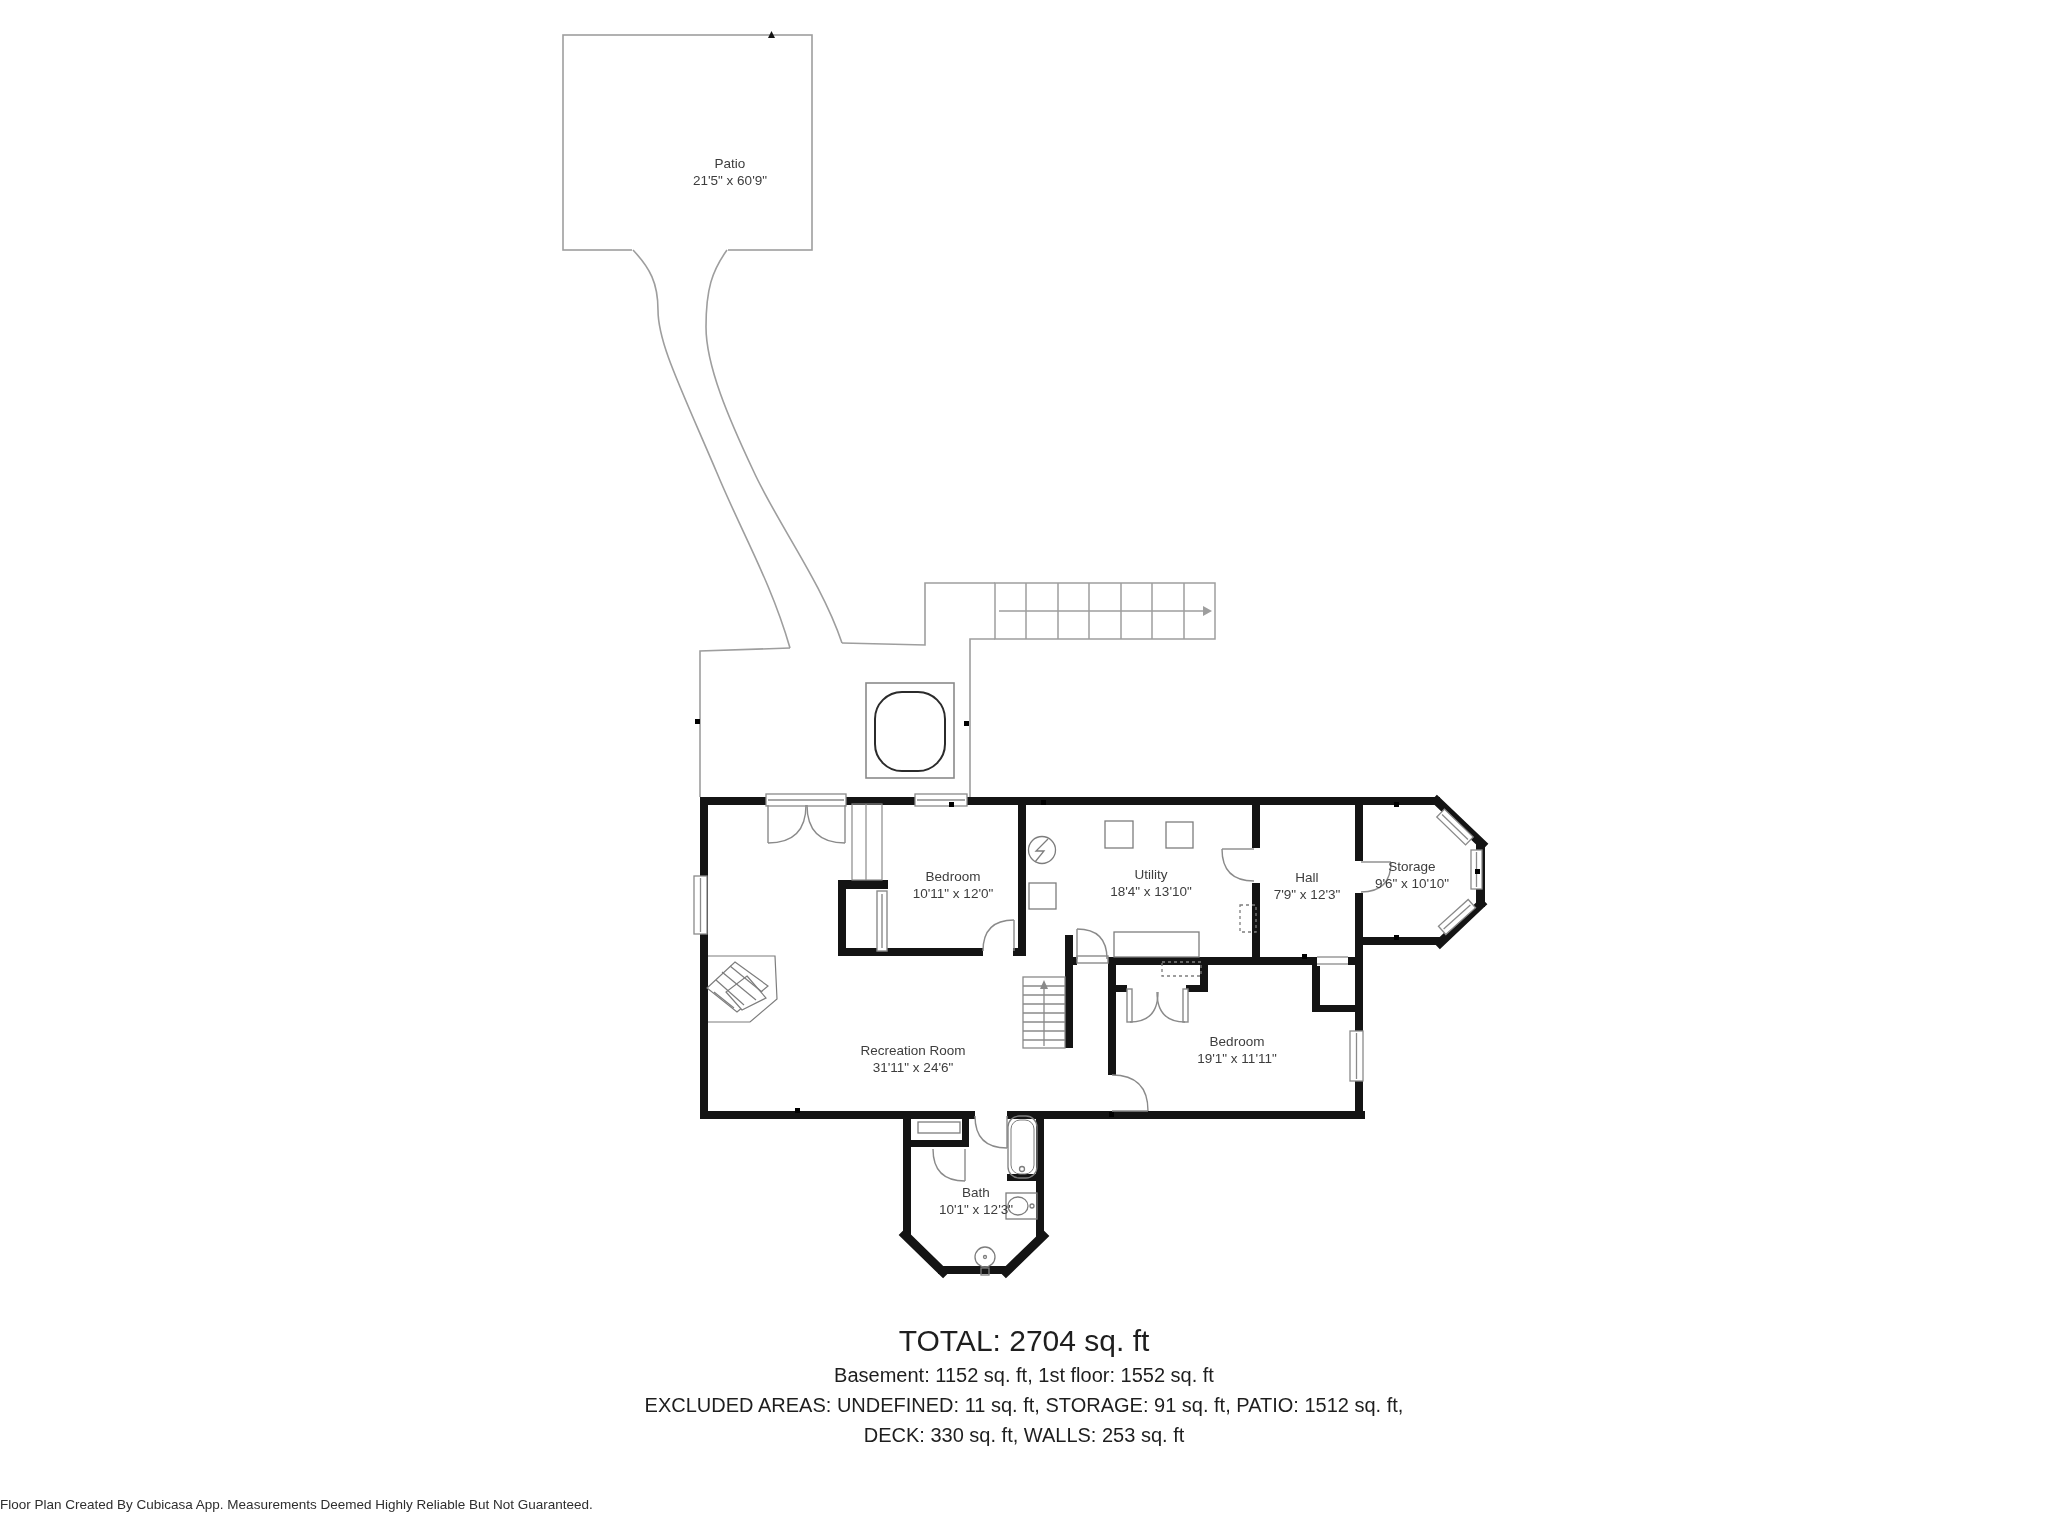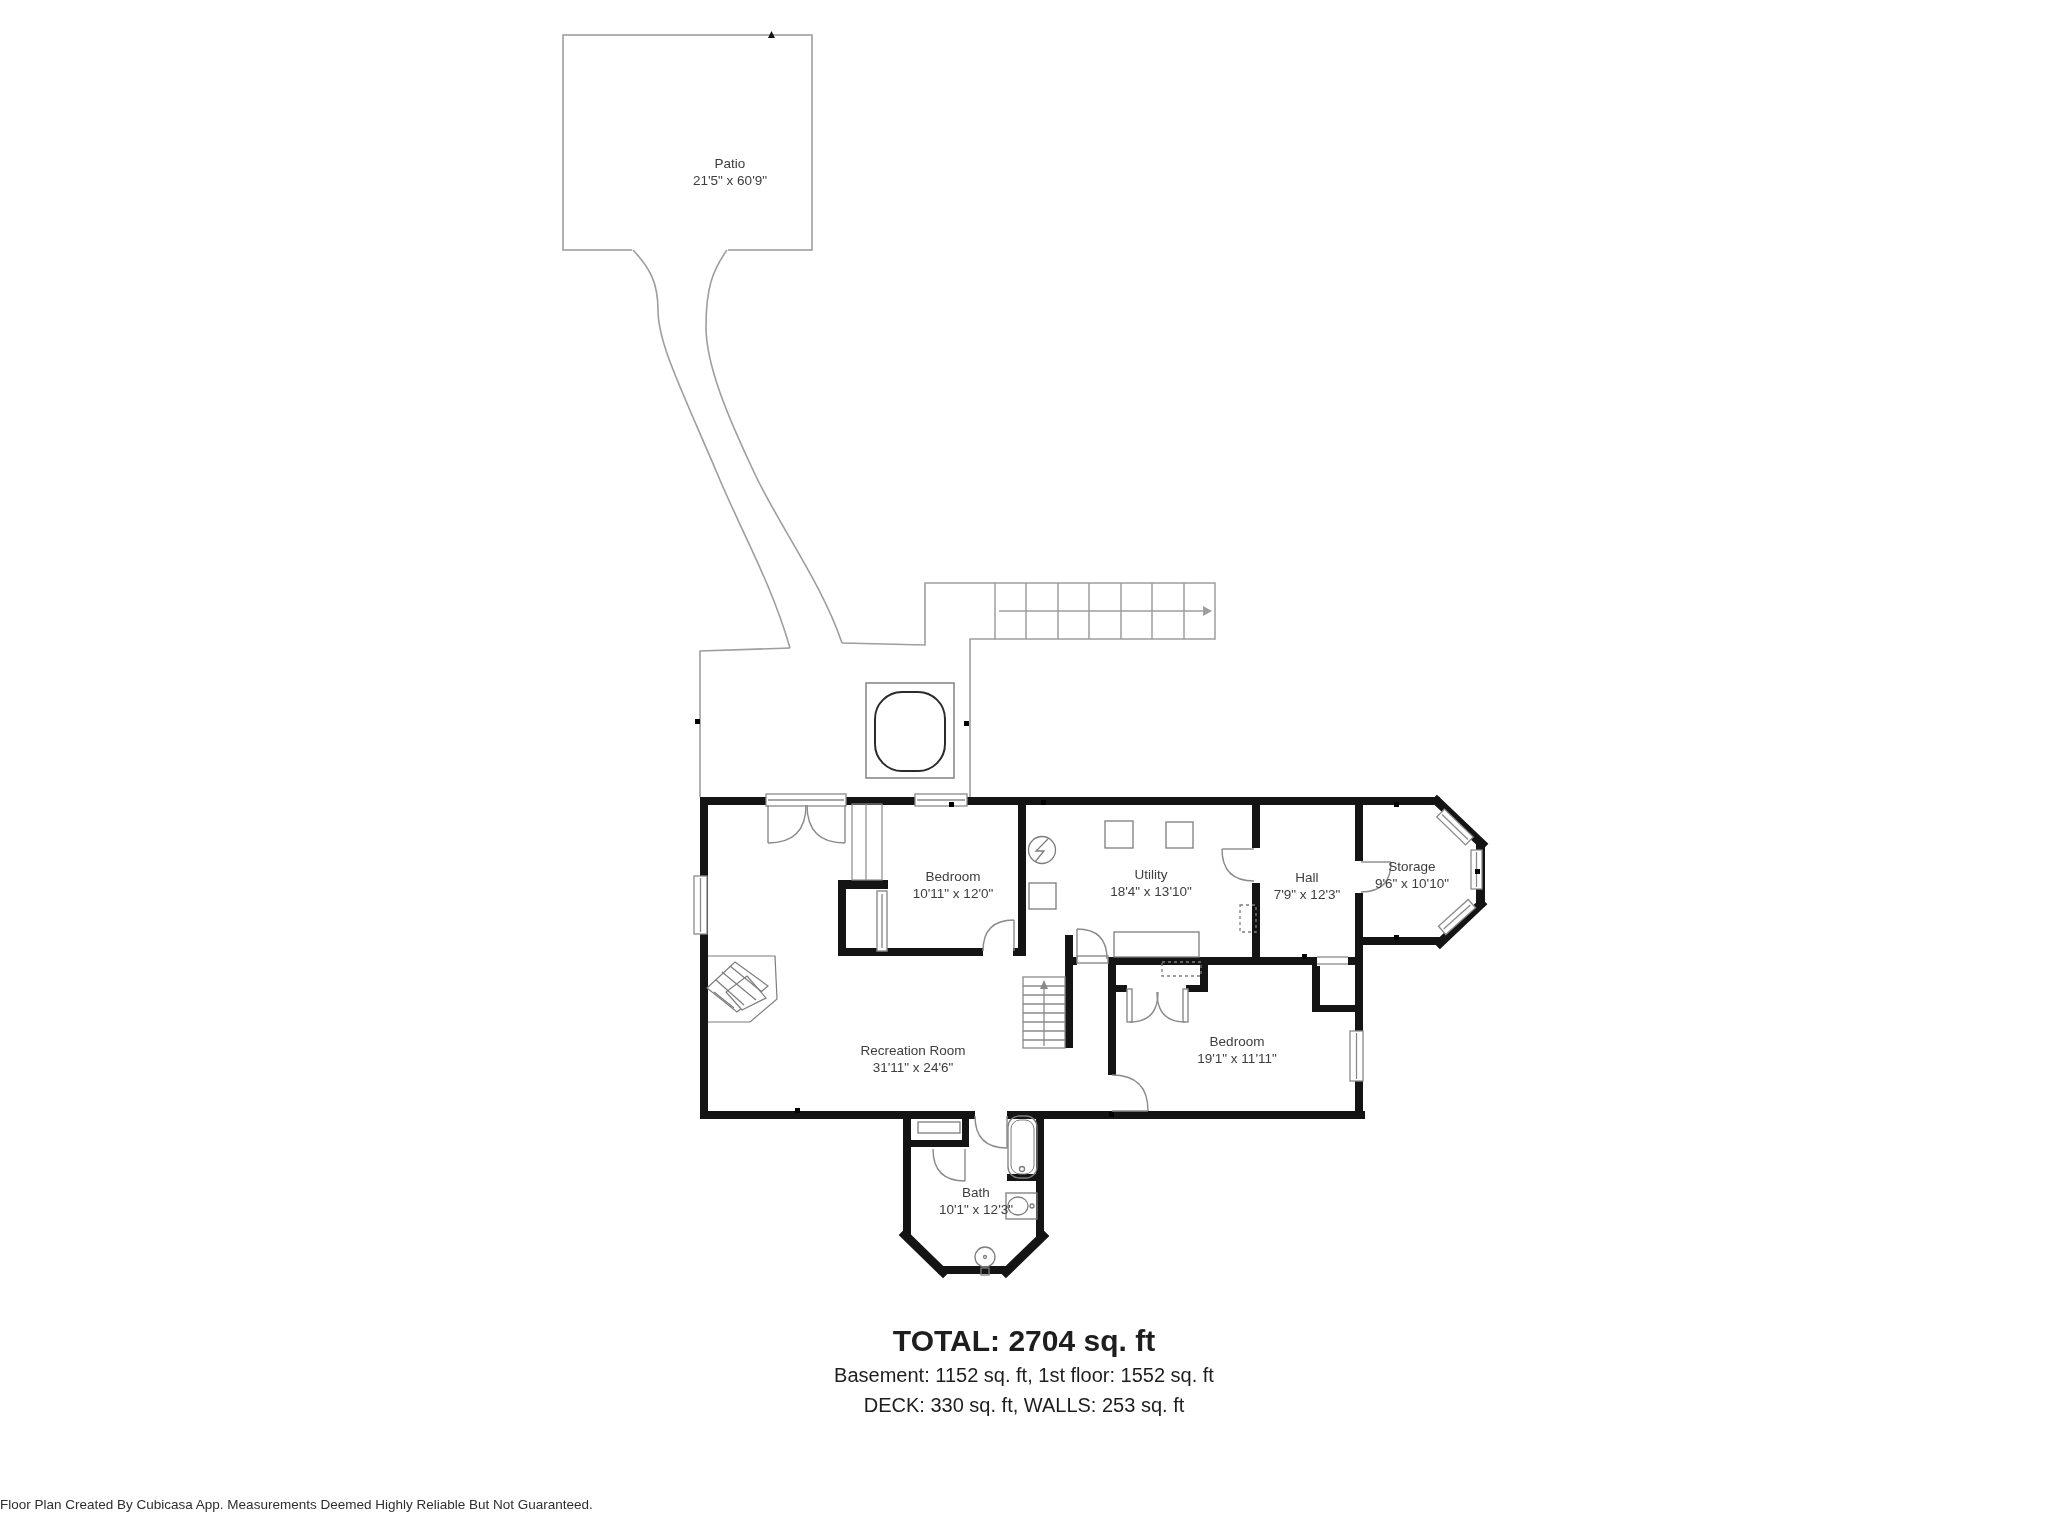--- a/index.html
+++ b/index.html
@@ -1,21 +1,21 @@
 <!DOCTYPE html>
 <html><head>
 <meta charset="utf-8">
 <style>
   html,body{margin:0;padding:0;background:#ffffff;}
   #stage{position:relative;width:2048px;height:1536px;background:#ffffff;overflow:hidden;
          font-family:"Liberation Sans", sans-serif;}
   #plan-svg{position:absolute;left:0;top:0;}
   .room-name,.room-dims{fill:#3d3d3d;font-family:"Liberation Sans",sans-serif;font-size:13.5px;}
   .summary{position:absolute;left:0;right:0;top:1322px;text-align:center;color:#1e1e1e;}
-  .summary .total{font-size:30px;font-weight:bold;line-height:38px;}
+  .summary .total{font-size:30px;font-weight:normal;line-height:38px;}
   .summary .line{font-size:20px;line-height:30px;}
   .footer{position:absolute;left:0;right:0;top:1497px;text-align:left;
           font-size:13.5px;color:#2e2e2e;}
 </style>
 </head>
 <body>
 
 <div id="stage">
 
 <svg id="plan-svg" width="2048" height="1536" viewBox="0 0 2048 1536">
@@ -280,18 +280,19 @@
     <g>
       <text class="room-name" x="976" y="1197">Bath</text>
       <text class="room-dims" x="976" y="1214">10'1" x 12'3"</text>
     </g>
   </g>
 </svg>
 
   <div class="summary">
     <div class="total">TOTAL: 2704 sq. ft</div>
     <div class="line">Basement: 1152 sq. ft, 1st floor: 1552 sq. ft</div>
+    <div class="line">EXCLUDED AREAS: UNDEFINED: 11 sq. ft, STORAGE: 91 sq. ft, PATIO: 1512 sq. ft,</div>
     <div class="line">DECK: 330 sq. ft, WALLS: 253 sq. ft</div>
   </div>
 
   <div class="footer">Floor Plan Created By Cubicasa App. Measurements Deemed Highly Reliable But Not Guaranteed.</div>
 
 </div>
 
 </body></html>

